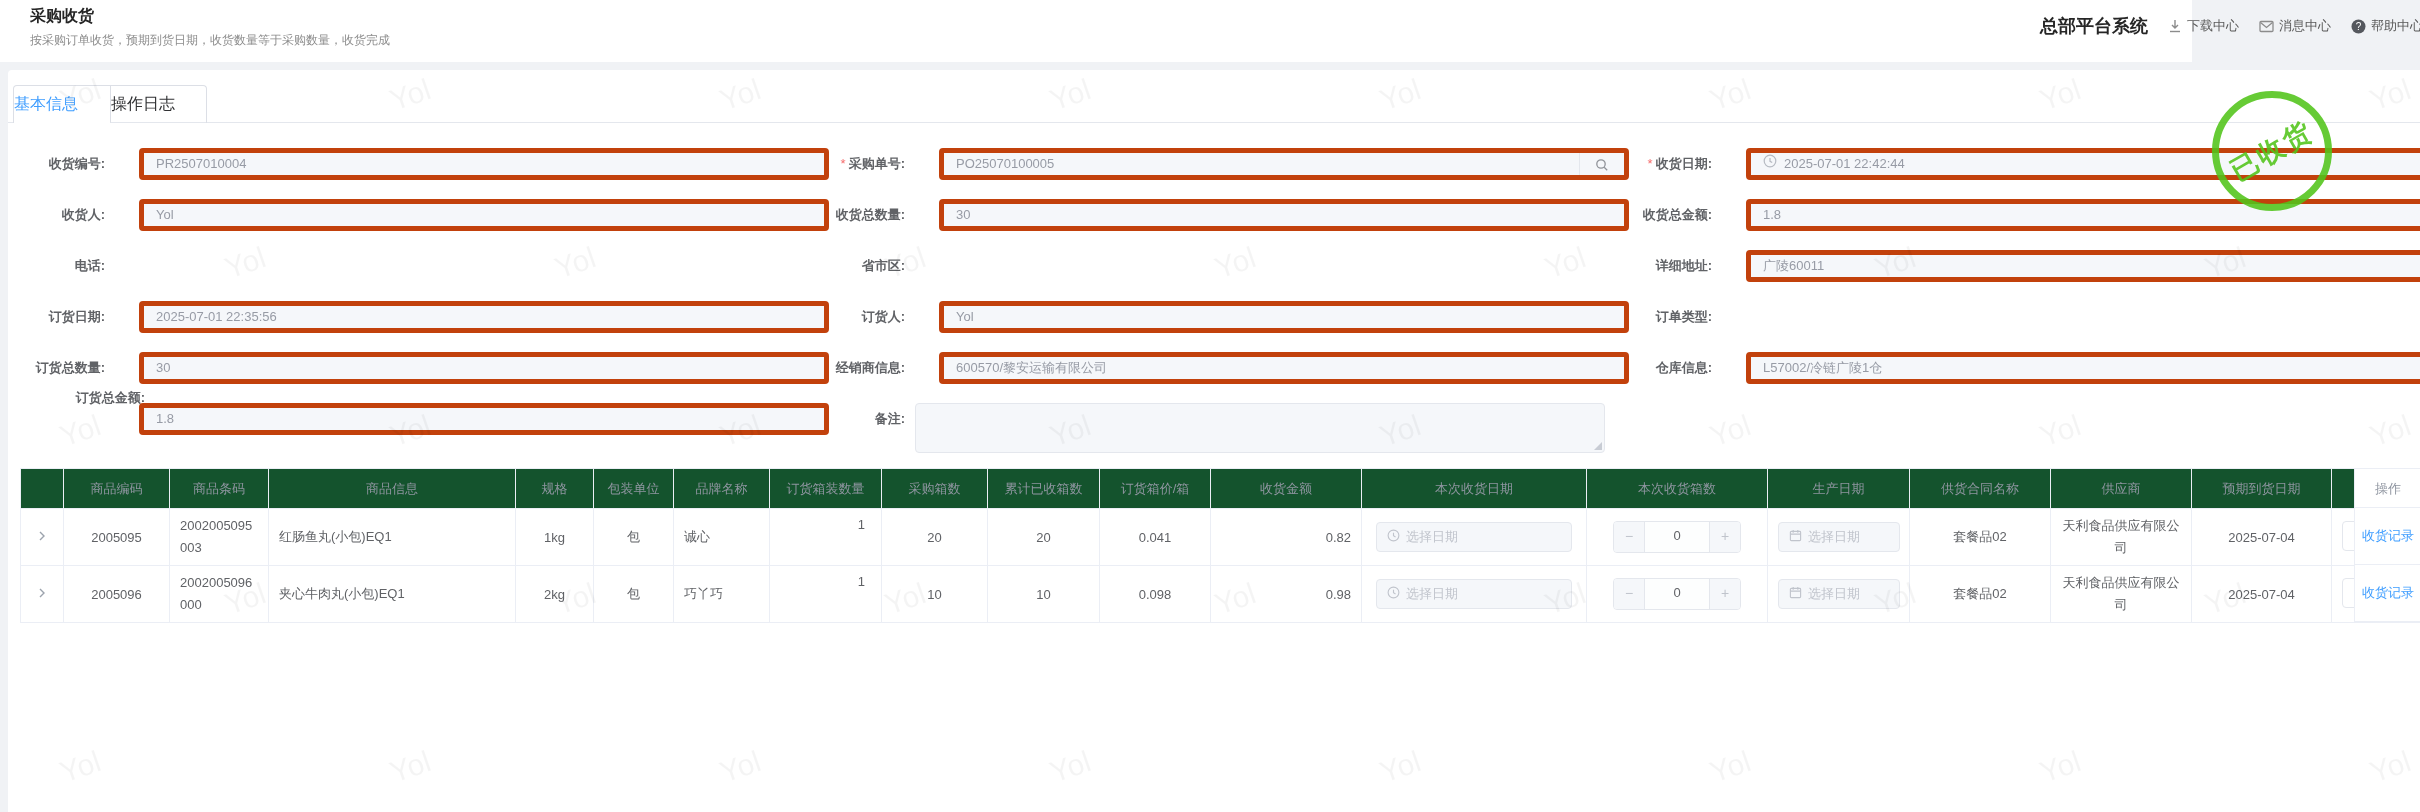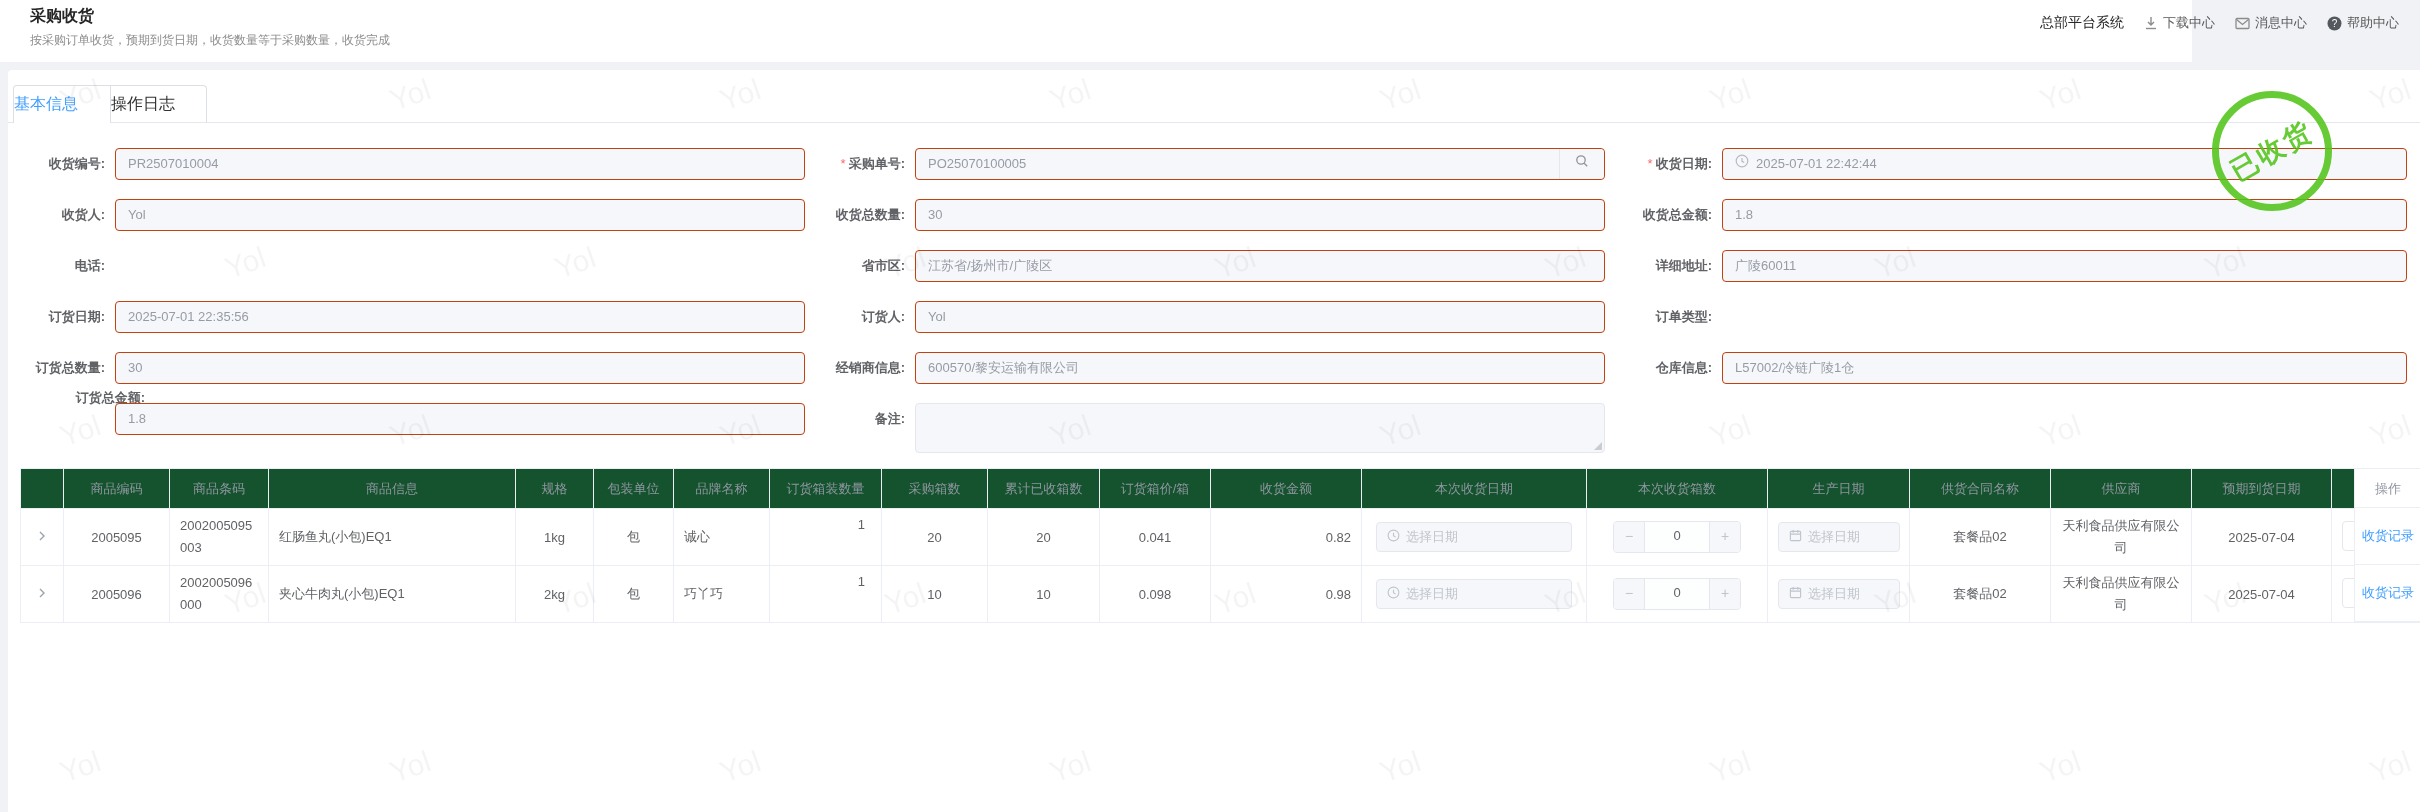--- a/index.html
+++ b/index.html
@@ -2,34 +2,34 @@
 <html><head>
 <meta charset="utf-8">
 <style>
   html,body{margin:0;padding:0;background:#f0f2f5;font-family:"Liberation Sans","DejaVu Sans",sans-serif;}
   #page{position:relative;width:2420px;height:812px;overflow:hidden;background:#f0f2f5;}
   
   #tophdr{position:absolute;left:0;top:0;width:2192px;height:62px;background:#fff;}
   .pg-title{position:absolute;left:30px;top:6px;font-size:16px;font-weight:bold;color:#262626;}
   .pg-sub{position:absolute;left:30px;top:32px;font-size:12px;color:#8c8c8c;}
   #topmenu{position:absolute;left:2040px;top:14px;display:flex;align-items:center;gap:20px;white-space:nowrap;}
-  .sysname{font-size:14px;font-weight:normal;color:#262626;}
+  .sysname{font-size:18px;font-weight:bold;color:#262626;}
   .tm-item{display:flex;align-items:center;gap:5px;font-size:13px;color:#595959;cursor:pointer;}
   .tm-item svg{display:block;}
   
   #panel{position:absolute;left:8px;top:70px;width:2412px;height:742px;background:#fff;border-radius:4px 0 0 0;}
   .tabline{position:absolute;left:8px;top:122px;width:2412px;height:1px;background:#e4e7ed;z-index:1;}
   #tabs{position:absolute;left:13px;top:85px;display:flex;border:1px solid #dcdfe6;border-bottom:none;border-radius:4px 4px 0 0;background:#fff;z-index:2;}
   .tab{width:96px;height:37px;line-height:36px;font-size:16px;color:#303133;cursor:pointer;border-bottom:1px solid #e4e7ed;box-sizing:border-box;}
   .tab + .tab{border-left:1px solid #dcdfe6;}
   .tab.active{color:#409eff;border-bottom:1px solid #fff;}
   
   .f-label{position:absolute;height:32px;line-height:32px;text-align:right;font-size:13px;font-weight:bold;color:#606266;white-space:nowrap;}
   .req{color:#f56c6c;margin-right:3px;font-weight:normal;}
-  .f-input{position:absolute;height:32px;background:#f5f7fa;border:1px solid #c2410c;border-radius:4px;box-sizing:border-box;font-size:13px;color:#979ba5;line-height:30px;padding:0 12px;white-space:nowrap;overflow:hidden;display:flex;align-items:center;gap:7px;}
+  .f-input{position:absolute;height:32px;background:#f5f7fa;border:5px solid #c2410c;border-radius:4px;box-sizing:border-box;font-size:13px;color:#979ba5;line-height:30px;padding:0 12px;white-space:nowrap;overflow:hidden;display:flex;align-items:center;gap:7px;margin-left:24px;}
   .f-input .append{position:absolute;right:0;top:0;width:44px;height:30px;border-left:1px solid #e4e7ed;display:flex;align-items:center;justify-content:center;cursor:pointer;background:#f5f7fa;border-radius:0 4px 4px 0;}
   .f-area{position:absolute;background:#f5f7fa;border:1px solid #e4e7ed;border-radius:4px;box-sizing:border-box;}
   .grip{position:absolute;right:2px;bottom:2px;width:0;height:0;border-left:8px solid transparent;border-bottom:8px solid #c8ccd4;}
   
   #stamp{position:absolute;left:2212px;top:91px;width:120px;height:120px;border:7px solid #52c41a;border-radius:50%;box-sizing:border-box;display:flex;align-items:center;justify-content:center;z-index:5;opacity:.88;background:transparent;}
   #stamp span{transform:rotate(-30deg);font-size:27px;font-weight:bold;color:#52c41a;letter-spacing:3px;white-space:nowrap;}
   
   #gridwrap{position:absolute;left:20px;top:468px;width:2401px;}
   table.grid{border-collapse:collapse;table-layout:fixed;width:2401px;font-size:13px;color:#606266;}
   .grid th,.grid td{border:1px solid #ebeef5;padding:0 10px;box-sizing:border-box;overflow:hidden;}
@@ -144,23 +144,20 @@
   <div class="f-input" style="left:915px;top:199px;width:690px;">
       <span>30</span>
     </div>
   <div class="f-label" style="left:1500px;top:199px;width:212px;"><span>收货总金额:</span></div>
   <div class="f-input" style="left:1722px;top:199px;width:685px;">
       <span>1.8</span>
     </div>
 
   <div class="f-label" style="left:0;top:250px;width:105px;"><span>电话:</span></div>
   <div class="f-label" style="left:700px;top:250px;width:205px;"><span>省市区:</span></div>
-  <div class="f-input" style="left:915px;top:250px;width:690px;">
-      <span>江苏省/扬州市/广陵区</span>
-    </div>
   <div class="f-label" style="left:1500px;top:250px;width:212px;"><span>详细地址:</span></div>
   <div class="f-input" style="left:1722px;top:250px;width:685px;">
       <span>广陵60011</span>
     </div>
 
   <div class="f-label" style="left:0;top:301px;width:105px;"><span>订货日期:</span></div>
   <div class="f-input" style="left:115px;top:301px;width:690px;">
       <span>2025-07-01 22:35:56</span>
     </div>
   <div class="f-label" style="left:700px;top:301px;width:205px;"><span>订货人:</span></div>

